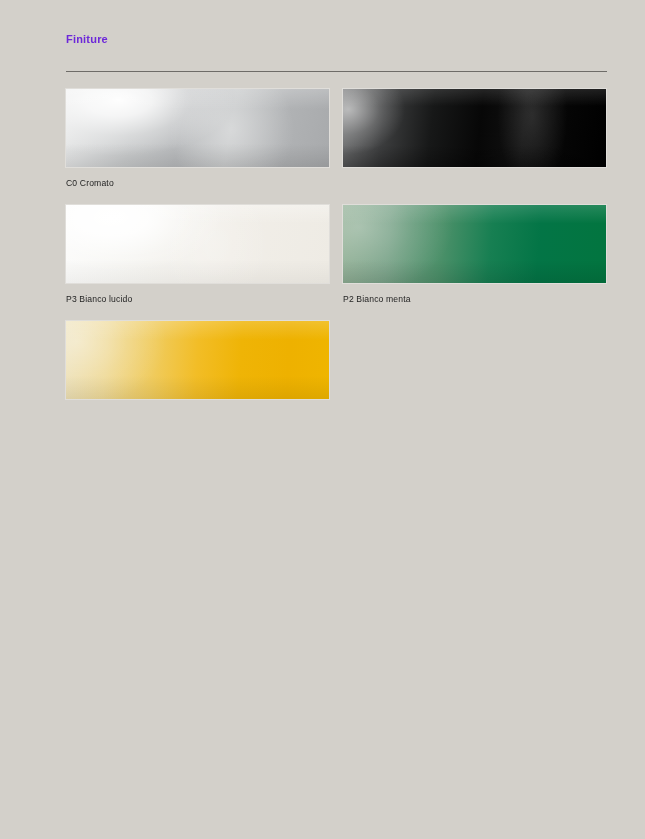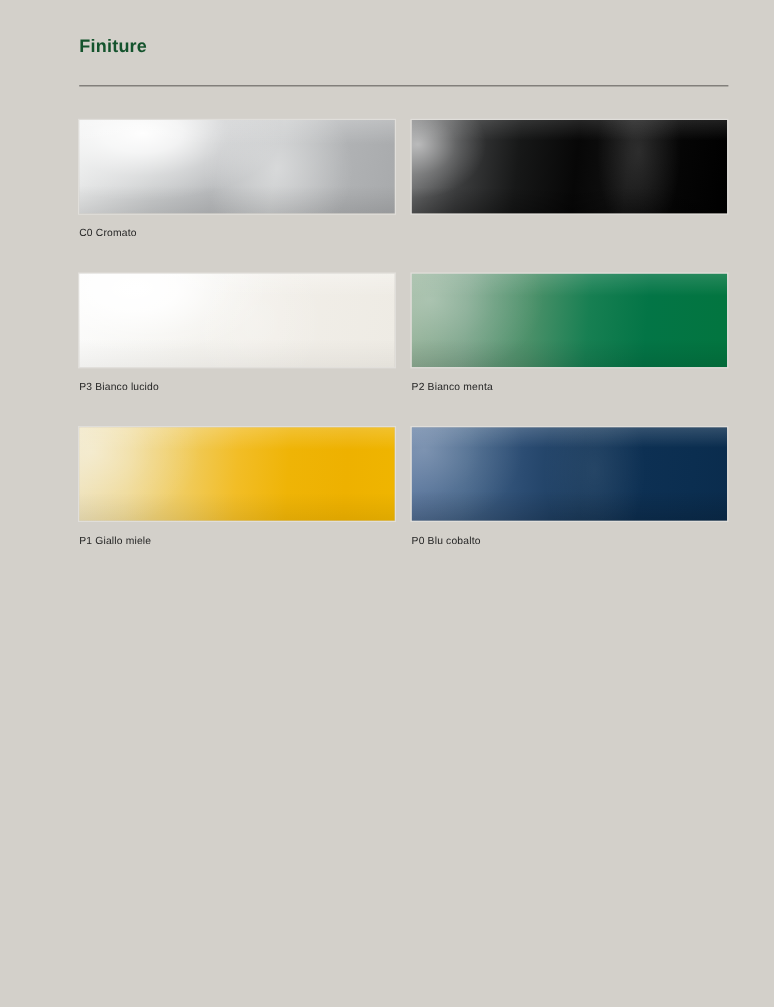--- a/index.html
+++ b/index.html
@@ -19,44 +19,44 @@
     position: relative;
     width: 645px;
     height: 839px;
     box-sizing: border-box;
   }
 
   .page-title {
     position: absolute;
     left: 66px;
     top: 30px;
-    font-size: 15px;
+    font-size: 11px;
     font-weight: bold;
     letter-spacing: 0.2px;
-    color: #14532d;
+    color: #6d28d9;
     line-height: 18px;
   }
 
   .title-rule {
     position: absolute;
     left: 66px;
     top: 71px;
     width: 541px;
     height: 1px;
     background: #6e6c68;
   }
 
   .swatch-grid {
     position: absolute;
     left: 66px;
-    top: 100px;
+    top: 89px;
     width: 541px;
     display: flex;
     flex-wrap: wrap;
-    gap: 28px 14px;
+    gap: 16px 14px;
   }
 
   .swatch-cell {
     width: 263px;
   }
 
   .swatch-chip {
     width: 263px;
     height: 78px;
     position: relative;
@@ -295,27 +295,17 @@
       </div>
       <div class="swatch-label">P2 Bianco menta</div>
     </div>
 
     <div class="swatch-cell">
       <div class="swatch-chip chip-yellow">
         <div class="layer base"></div>
         <div class="layer glow"></div>
         <div class="layer shade"></div>
       </div>
-      <div class="swatch-label">P1 Giallo miele</div>
-    </div>
-
-    <div class="swatch-cell">
-      <div class="swatch-chip chip-blue">
-        <div class="layer base"></div>
-        <div class="layer glow"></div>
-        <div class="layer sheen"></div>
-        <div class="layer shade"></div>
-      </div>
-      <div class="swatch-label">P0 Blu cobalto</div>
-    </div>
+    </div>
+
 
   </div>
 </div>
 
 </body></html>

